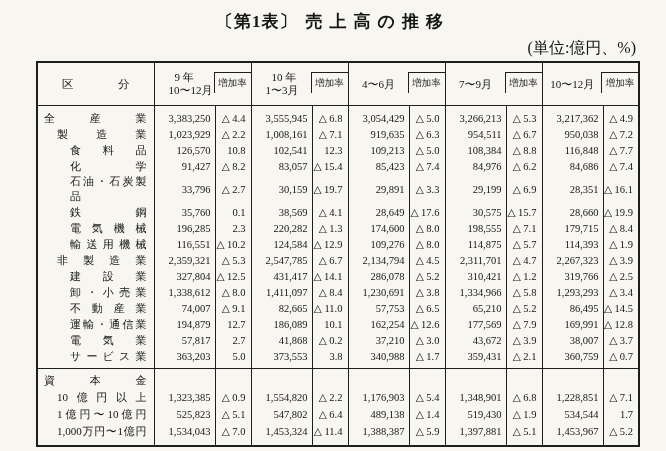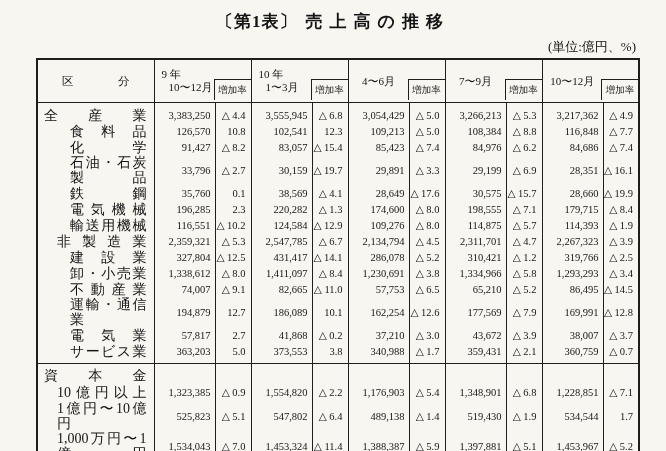--- a/index.html
+++ b/index.html
@@ -5,57 +5,57 @@
   html,body{margin:0;padding:0;}
   body{
     width:666px;height:451px;overflow:hidden;
     background:#f7f6f1;color:#151515;
     font-family:"Liberation Serif","DejaVu Serif",serif;
     position:relative;
   }
   .title{ text-align:center; padding-top:10px; font-size:17px; font-weight:bold; }
   .title .prefix{ letter-spacing:1px; }
   .title .main{ letter-spacing:7px; margin-left:8px; }
-  .unit{ text-align:right; margin:5px 30px 2px 0; font-size:13px; }
+  .unit{ text-align:right; margin:5px 30px 2px 0; font-size:16px; }
   table{
     margin-left:36px; width:600px;
     border-collapse:collapse; table-layout:fixed;
     border:2px solid #1e1e1e;
   }
   th,td{ padding:0; font-weight:normal; }
   
   thead th{ border-bottom:1.5px solid #1e1e1e; height:42px; }
   th.corner{
     border-right:1px solid #1e1e1e;
     text-align:justify; text-align-last:justify;
     padding:0 24px; font-size:11.5px;
   }
   th.group{ position:relative; border-right:1px solid #1e1e1e; }
   .yq{
     position:absolute; left:0; top:0; bottom:0; right:36px;
     display:flex; flex-direction:column; justify-content:center;
     font-size:11px; line-height:13px;
   }
   .year:empty{ display:none; }
-  th.with-year .year{ text-align:left; padding-left:7px; }
+  th.with-year .year{ text-align:left; padding-left:20px; }
   th.with-year .qtr{ text-align:left; padding-left:14px; }
   th.group:not(.with-year) .qtr{ text-align:center; }
   .rate-box{
-    position:absolute; right:0; bottom:2px; width:36px; height:20px;
+    position:absolute; right:0; bottom:12px; width:36px; height:20px;
     border-left:1px solid #1e1e1e; border-top:1px solid #1e1e1e;
     display:flex; align-items:center; justify-content:center;
     font-size:9.5px;
   }
   
   tbody td{ font-size:10.5px; line-height:15px; }
   tbody.industry td{ height:16px; }
   tbody.capital td{ height:17px;margin-left:6px; }
   td.label{
     border-right:1px solid #1e1e1e;
-    font-size:14px;
+    font-size:11px;
     text-align:justify; text-align-last:justify;
     padding-right:7px;
   }
   td.ind0{ padding-left:6px; }
   td.ind1{ padding-left:19px; }
   td.ind2{ padding-left:32px; }
   td.val{ text-align:right; padding-right:4px; border-right:1px solid #1e1e1e; }
   td.rate{ text-align:right; padding-right:5px; border-right:1px solid #1e1e1e; }
   tbody.industry tr:first-child td{ padding-top:4px; }
   tbody.industry tr:last-child td{ padding-bottom:4px; }
@@ -133,20 +133,33 @@
         <td class="val">3,555,945</td>
         <td class="rate">△ 6.8</td>
         <td class="val">3,054,429</td>
         <td class="rate">△ 5.0</td>
         <td class="val">3,266,213</td>
         <td class="rate">△ 5.3</td>
         <td class="val">3,217,362</td>
         <td class="rate">△ 4.9</td>
       </tr>
       <tr>
+        <td class="label ind1">製造業</td>
+        <td class="val">1,023,929</td>
+        <td class="rate">△ 2.2</td>
+        <td class="val">1,008,161</td>
+        <td class="rate">△ 7.1</td>
+        <td class="val">919,635</td>
+        <td class="rate">△ 6.3</td>
+        <td class="val">954,511</td>
+        <td class="rate">△ 6.7</td>
+        <td class="val">950,038</td>
+        <td class="rate">△ 7.2</td>
+      </tr>
+      <tr>
         <td class="label ind2">食料品</td>
         <td class="val">126,570</td>
         <td class="rate">10.8</td>
         <td class="val">102,541</td>
         <td class="rate">12.3</td>
         <td class="val">109,213</td>
         <td class="rate">△ 5.0</td>
         <td class="val">108,384</td>
         <td class="rate">△ 8.8</td>
         <td class="val">116,848</td>

